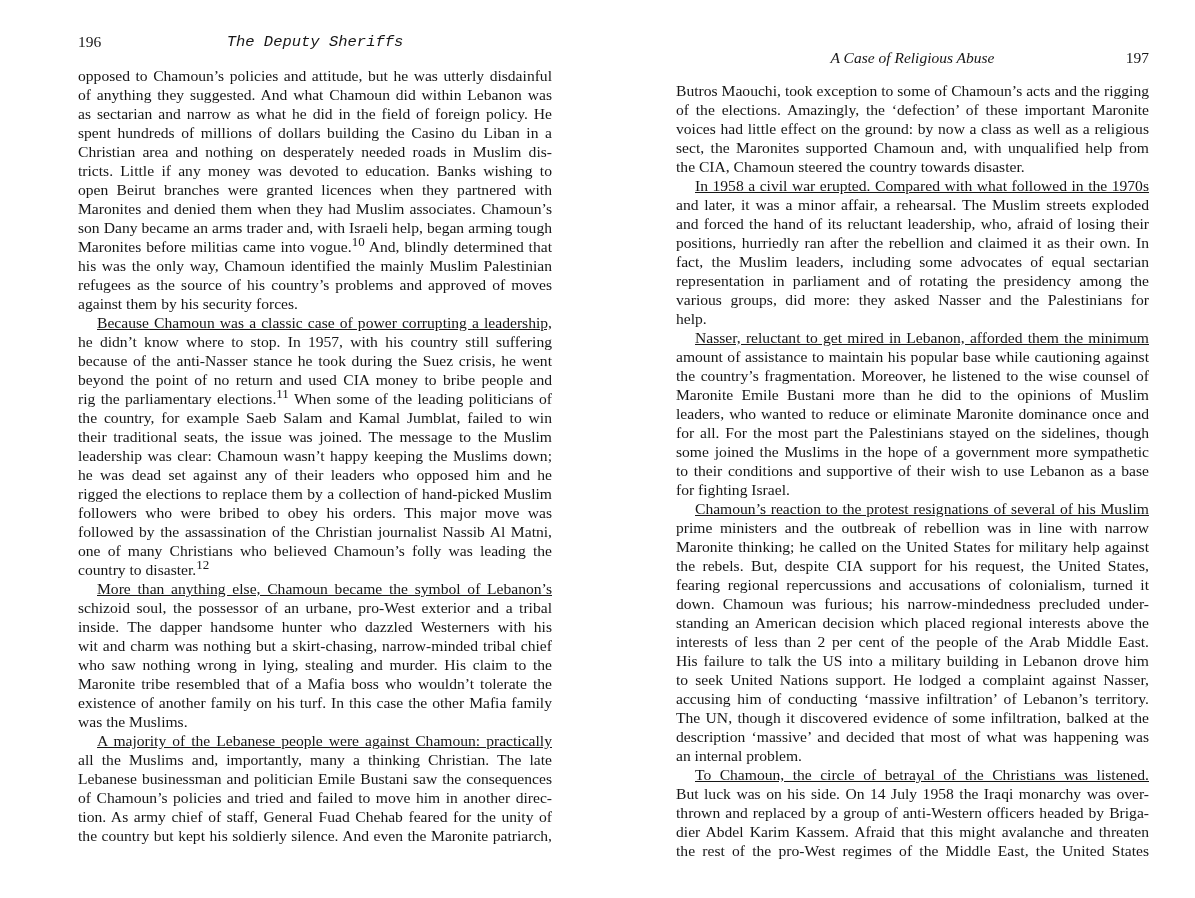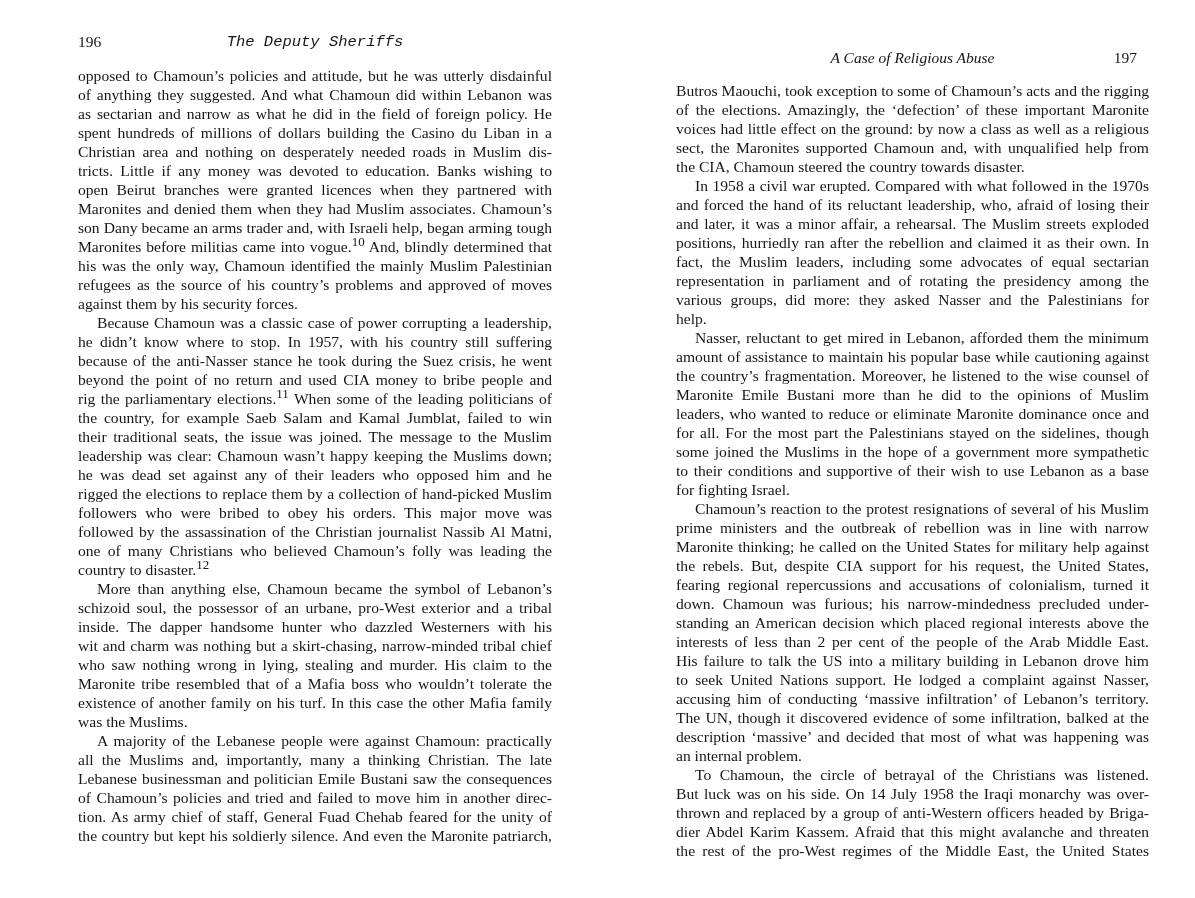--- a/index.html
+++ b/index.html
@@ -8,21 +8,21 @@
   .page { position: absolute; top: 0; height: 795px; }
   .page-left { left: 0; width: 597px; }
   .page-right { left: 597px; width: 598px; margin-top: 18px; }
   .running-head { position: absolute; top: 30px; height: 22px; font-size: 15.5px; line-height: 22px; }
   .folio { position: absolute; font-size: 15.5px; }
   .head-title { position: absolute; font-style: italic; text-align: center; font-size: 15.5px; }
   .text-block { position: absolute; }
   .line { display: block; height: 19px; line-height: 19px; font-size: 15.6px; white-space: nowrap;
           text-align: justify; text-align-last: justify; overflow: visible; }
   .line.end { text-align: left; text-align-last: left; }
-  .line.indent { text-indent: 19px; }
+  .line.indent { text-indent: 19px; text-decoration: underline; }
   .line sup { font-size: 13px; line-height: 0; vertical-align: 6px; }
   .line .wrap { display: block; white-space: normal; width: 100%; }
 </style>
 </head>
 <body>
 
 <div class="page page-left">
   <div class="running-head" style="left:78px; width:474px;">
     <span class="folio" style="left:0; top:1px;">196</span>
     <span class="head-title" style="left:0; width:474px; top:1px;font-family:Liberation Mono, monospace;">The Deputy Sheriffs</span>
@@ -150,21 +150,21 @@
       </div>
       <div class="line">
         <span class="wrap"><span>the country but kept his soldierly silence. And even the Maronite patriarch,</span></span>
       </div>
     </div>
 </div>
 
 <div class="page page-right">
   <div class="running-head" style="left:79px; width:473px; top:28px;">
     <span class="head-title" style="left:0; width:473px; top:1px;">A Case of Religious Abuse</span>
-    <span class="folio" style="right:12px; top:1px;">197</span>
+    <span class="folio" style="right:0; top:1px;">197</span>
   </div>
   <div class="text-block" style="left:79px; top:63px; width:473px;">
       <div class="line">
         <span class="wrap"><span>Butros Maouchi, took exception to some of Chamoun’s acts and the rigging</span></span>
       </div>
       <div class="line">
         <span class="wrap"><span>of the elections. Amazingly, the ‘defection’ of these important Maronite</span></span>
       </div>
       <div class="line">
         <span class="wrap"><span>voices had little effect on the ground: by now a class as well as a religious</span></span>
@@ -172,24 +172,24 @@
       <div class="line">
         <span class="wrap"><span>sect, the Maronites supported Chamoun and, with unqualified help from</span></span>
       </div>
       <div class="line end">
         <span class="wrap"><span>the CIA, Chamoun steered the country towards disaster.</span></span>
       </div>
       <div class="line indent">
         <span class="wrap"><span>In 1958 a civil war erupted. Compared with what followed in the 1970s</span></span>
       </div>
       <div class="line">
+        <span class="wrap"><span>and later, it was a minor affair, a rehearsal. The Muslim streets exploded</span></span>
+      </div>
+      <div class="line">
         <span class="wrap"><span>and forced the hand of its reluctant leadership, who, afraid of losing their</span></span>
-      </div>
-      <div class="line">
-        <span class="wrap"><span>and later, it was a minor affair, a rehearsal. The Muslim streets exploded</span></span>
       </div>
       <div class="line">
         <span class="wrap"><span>positions, hurriedly ran after the rebellion and claimed it as their own. In</span></span>
       </div>
       <div class="line">
         <span class="wrap"><span>fact, the Muslim leaders, including some advocates of equal sectarian</span></span>
       </div>
       <div class="line">
         <span class="wrap"><span>representation in parliament and of rotating the presidency among the</span></span>
       </div>

